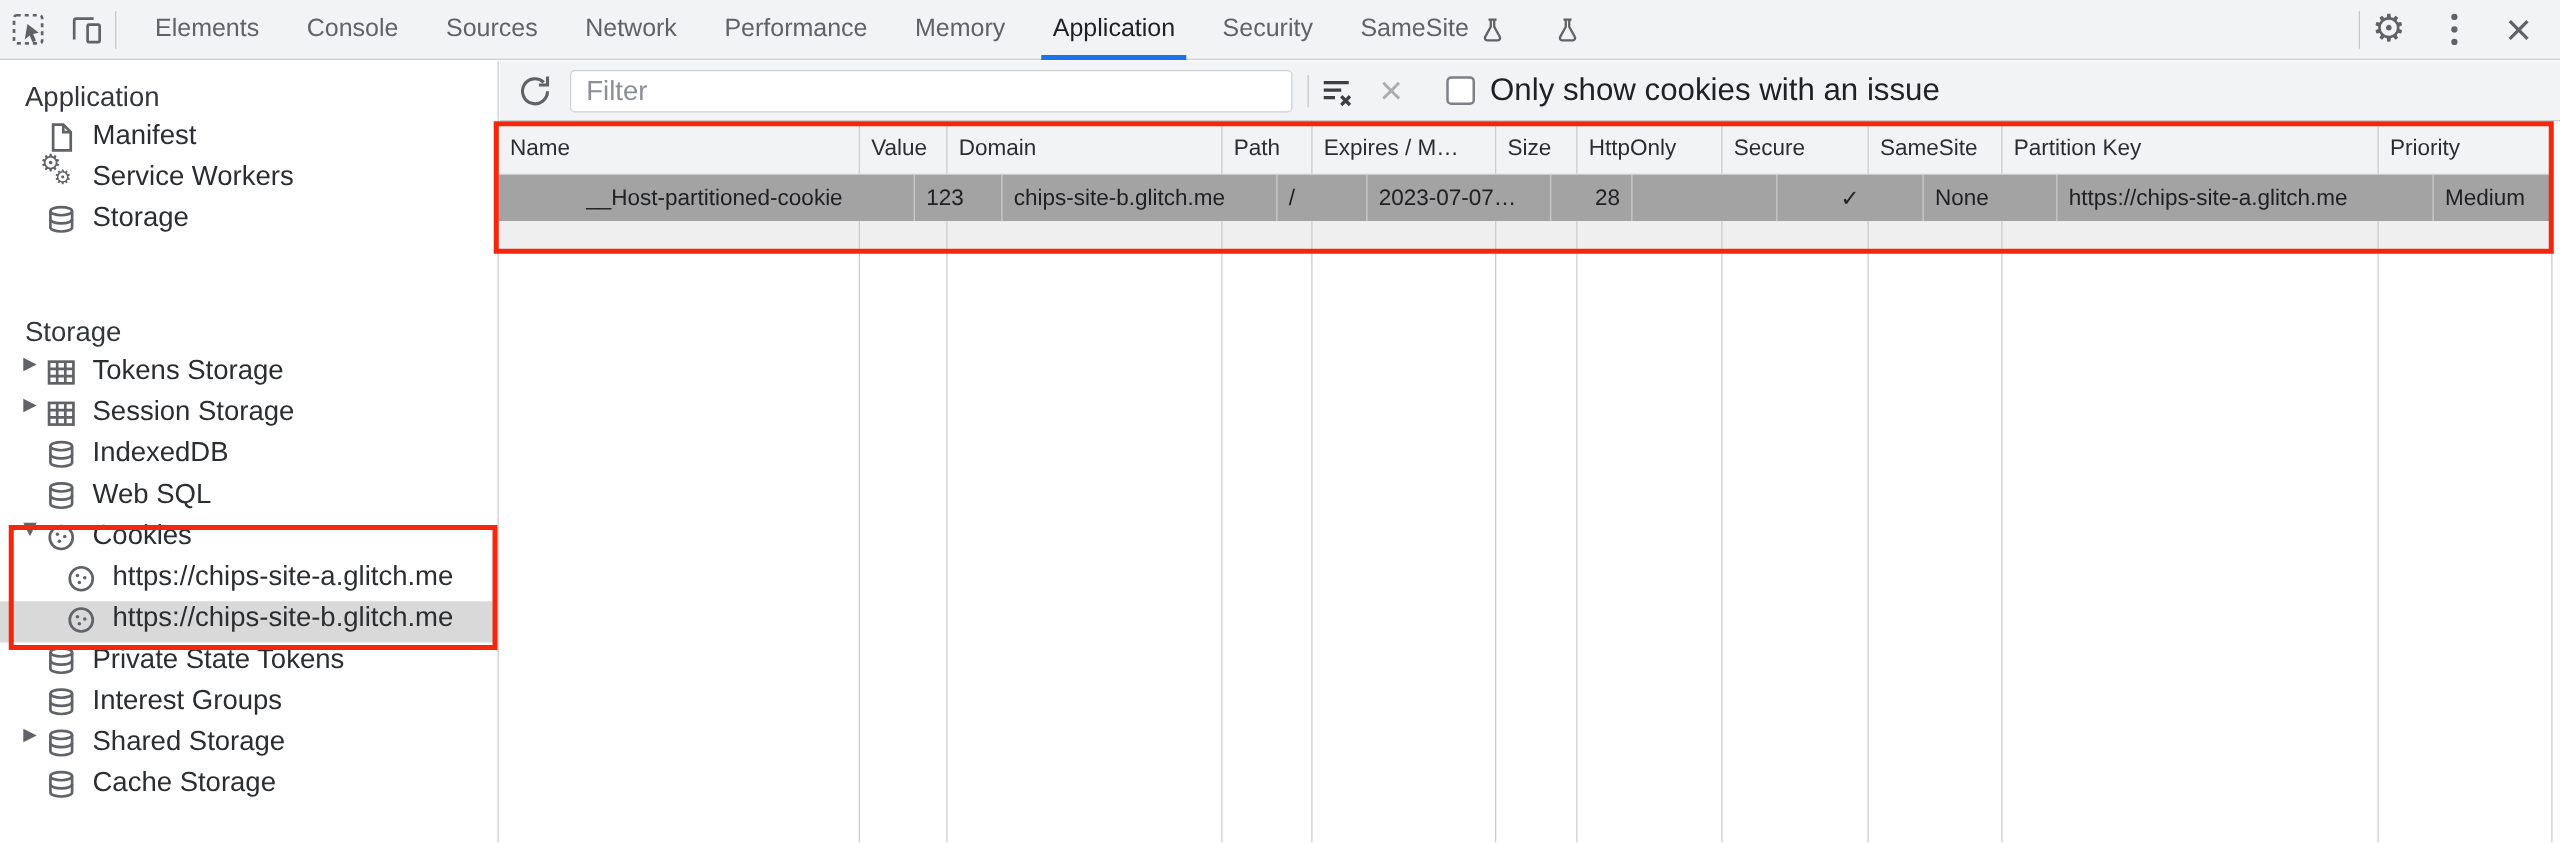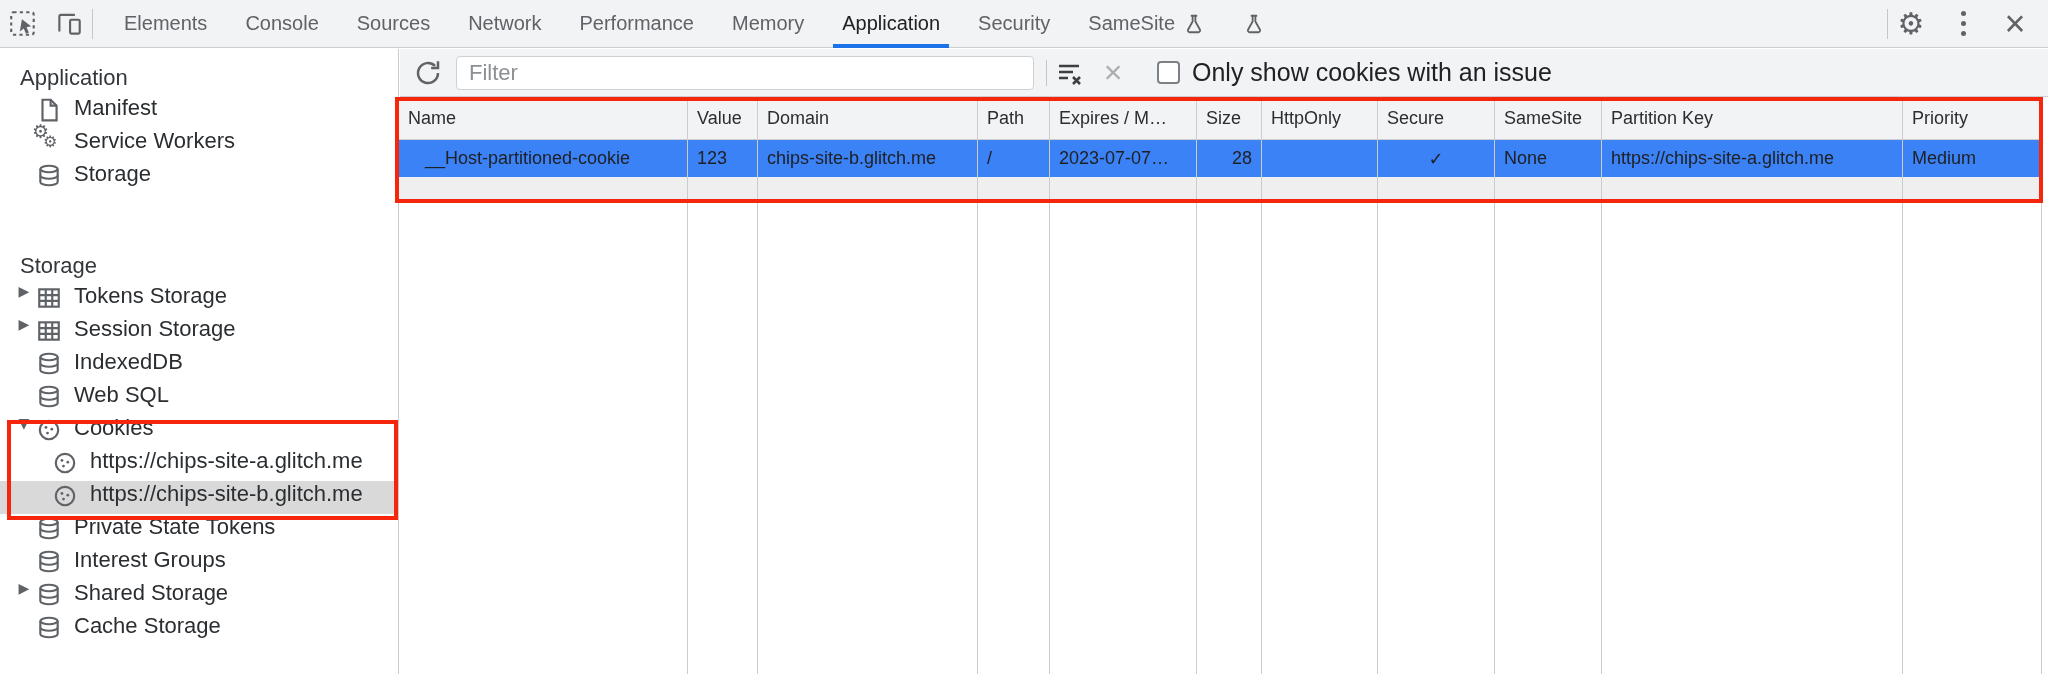--- a/index.html
+++ b/index.html
@@ -66,21 +66,21 @@
     border-radius:4px;background:#fff;margin-left:22px;cursor:pointer;flex:0 0 auto;}
   .issue-label{font-size:25px;margin-left:12px;color:#202124;white-space:nowrap;cursor:default;}
 
   
   .cookie-table{position:absolute;left:399px;top:97px;width:1643px;height:577px;
     display:flex;flex-direction:column;}
   .trow{display:grid;grid-template-columns:289px 70px 220px 72px 147px 65px 116px 117px 107px 301px minmax(0,1fr);}
   .trow>div{border-right:1px solid #ccc;overflow:hidden;white-space:nowrap;display:flex;align-items:center;padding:0 9px;font-size:18px;}
   .thead{height:43px;background:var(--color-toolbar_bg);border-bottom:1px solid #ccc;flex:0 0 auto;}
   .thead>div{color:#2b2e31;}
-  .drow{height:37px;background:#3b82f6;flex:0 0 auto;}
+  .drow{height:37px;background:#a3a3a3;flex:0 0 auto;padding-left:44px;}
   .frow{height:22px;background:#efefef;flex:0 0 auto;}
   .body-fill{flex:1 1 auto;}
   .cell-name{padding-left:26px !important;}
   .cell-right{justify-content:flex-end;}
   .cell-center{justify-content:center;}
 
   
   .anno{position:absolute;border:4px solid var(--color-annotation);pointer-events:none;}
   .anno-sidebar{left:7px;top:420px;width:391px;height:100px;}
   .anno-table{left:395px;top:97px;width:1648px;height:106px;}

